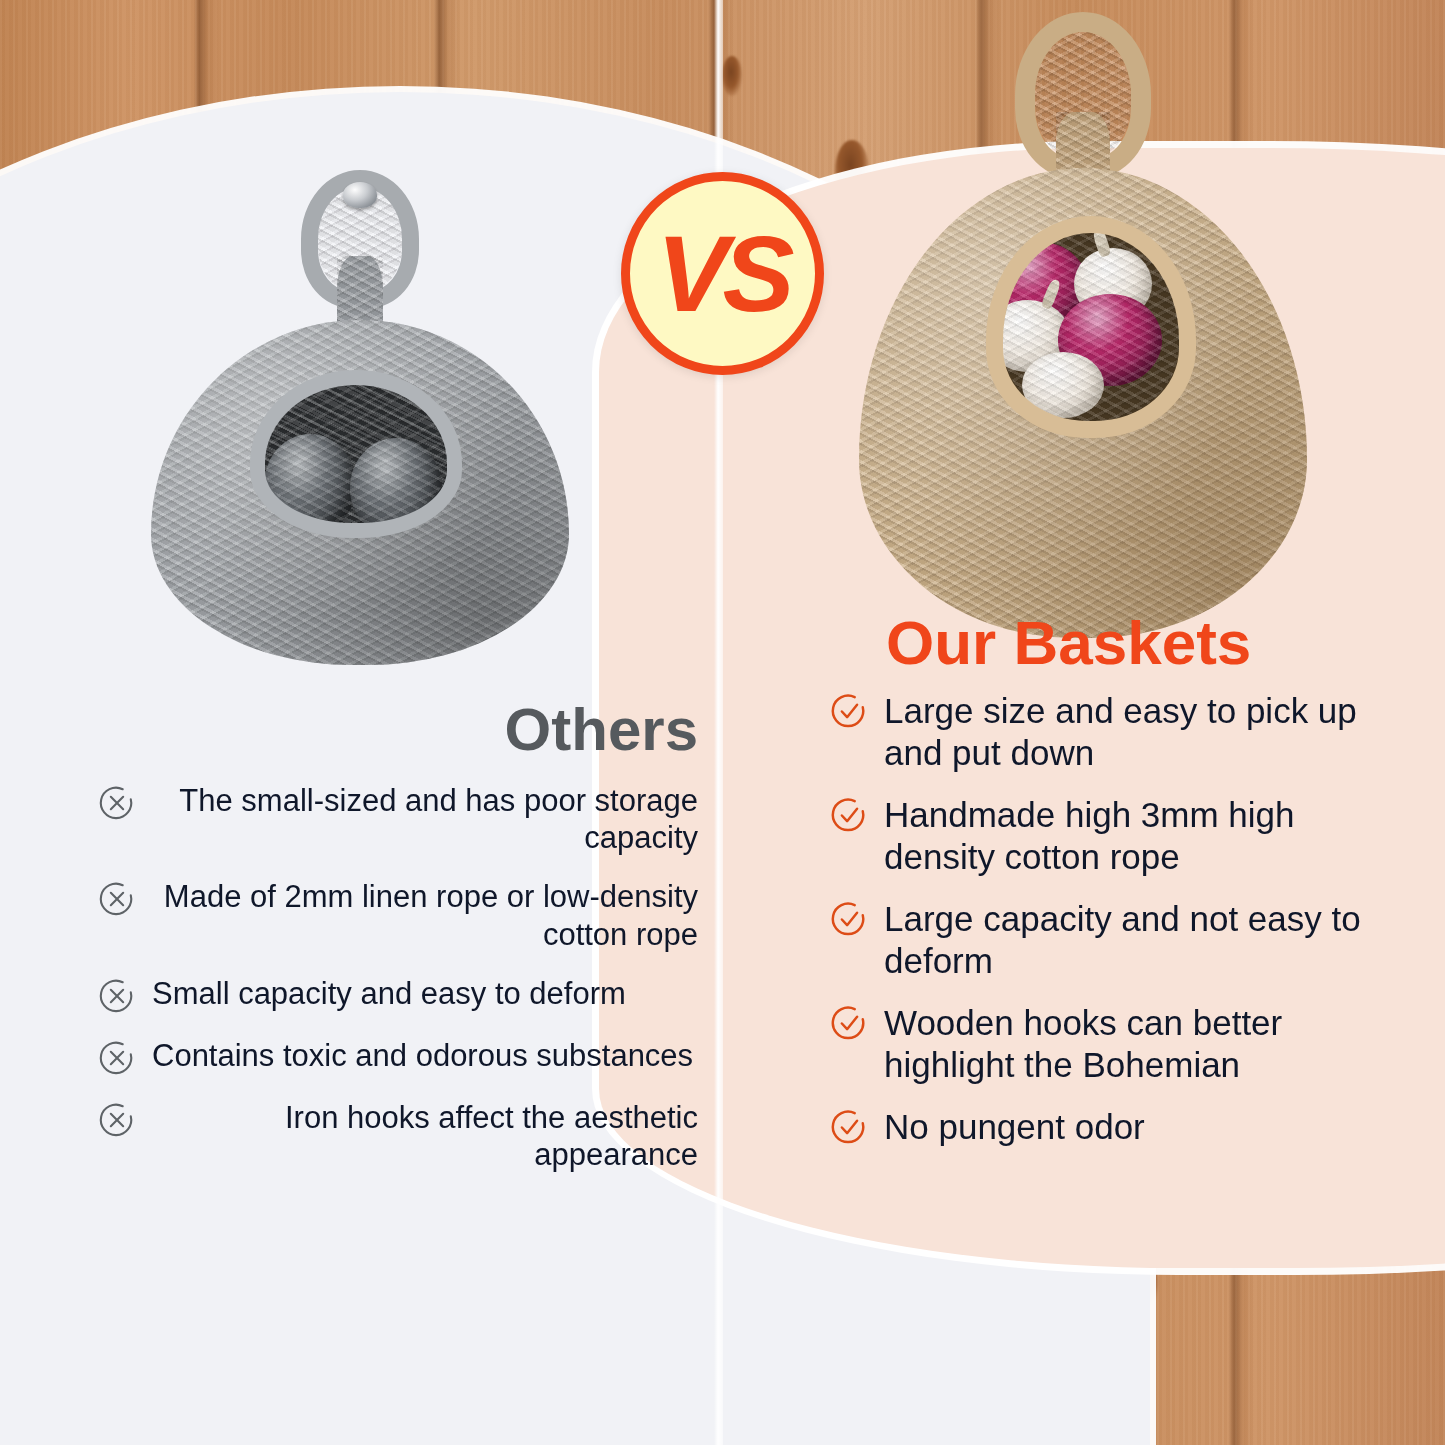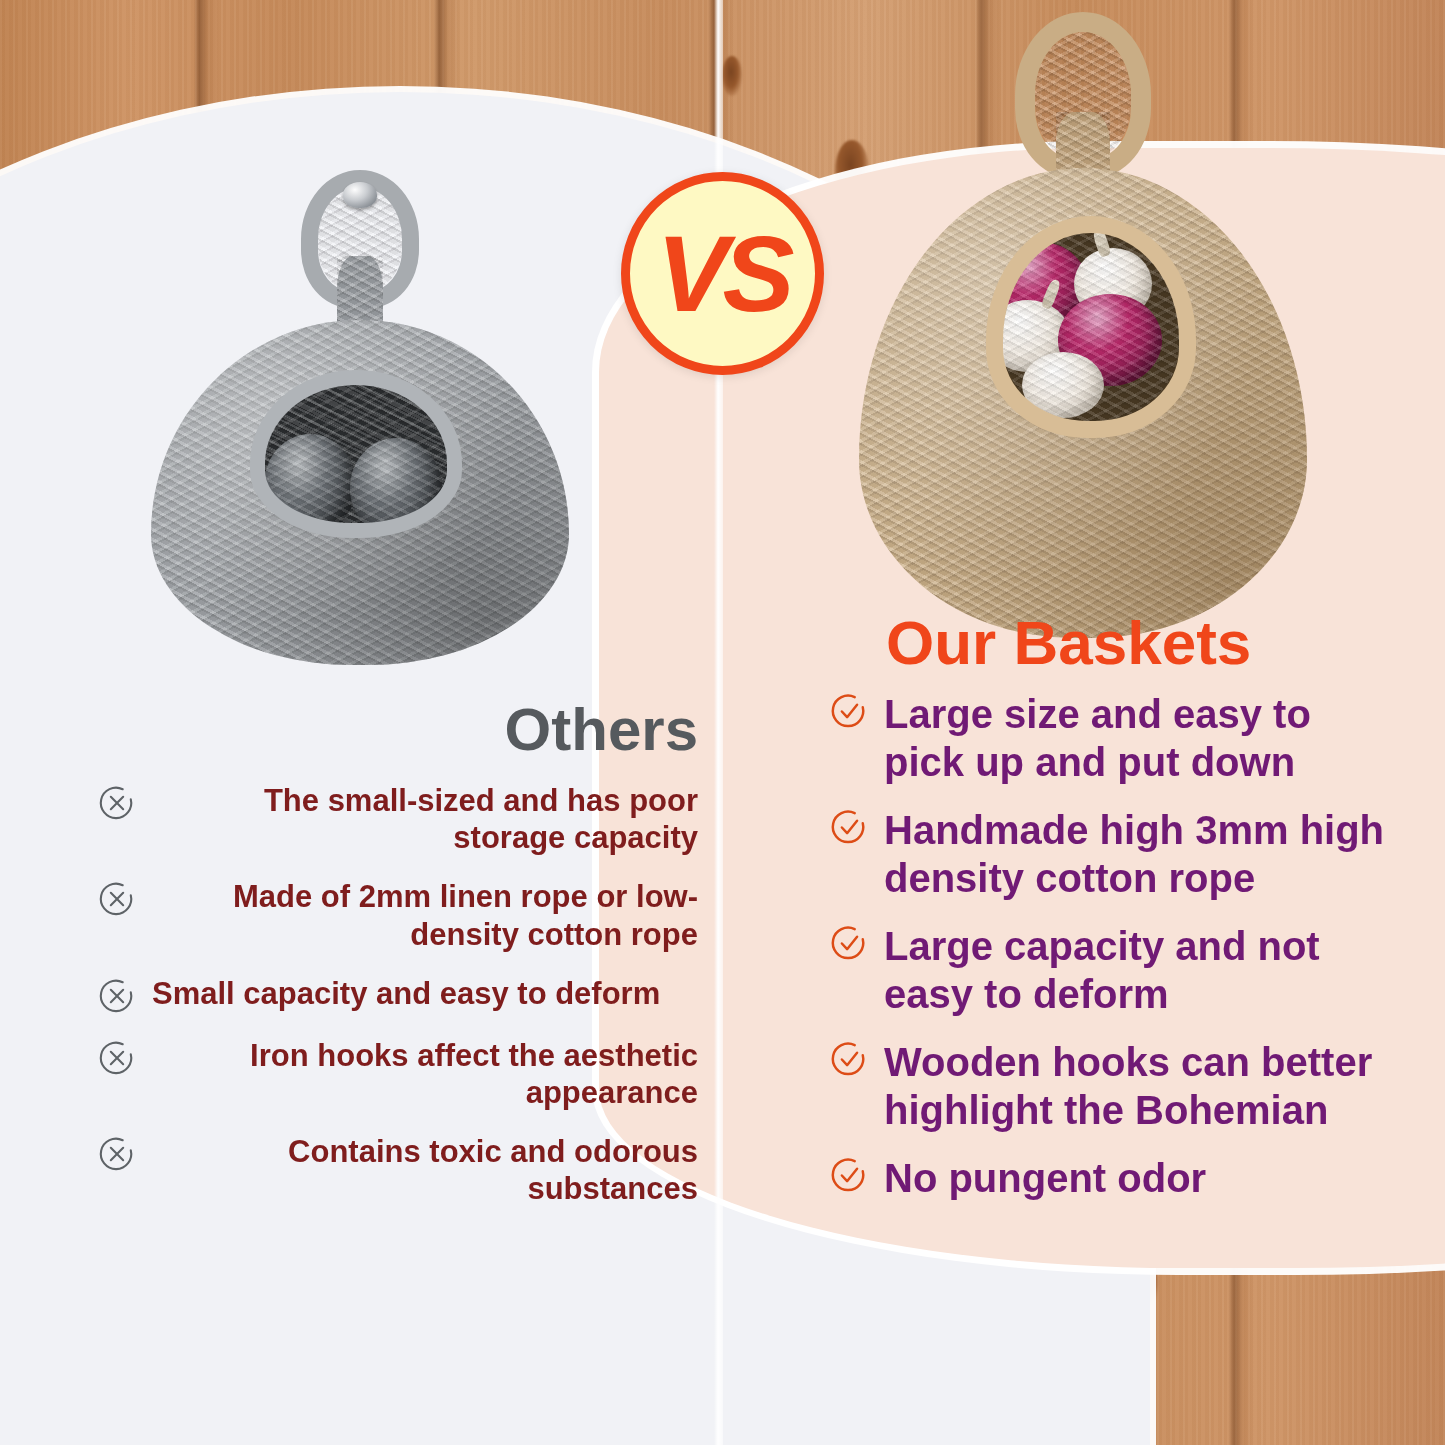--- a/index.html
+++ b/index.html
@@ -236,22 +236,22 @@
   .ico {
     flex: 0 0 auto;
     width: 38px;
     height: 38px;
     margin-top: 2px;
   }
   .item-text {
     font-size: 31px;
     line-height: 1.20;
   }
-  #col-left .item-text { color: #7f1d1d; font-weight: bold; }
-  #col-right .item-text { color: #701a75; font-weight: bold; font-size: 40px; }
+  #col-left .item-text { color: #0f172a; font-weight: normal; }
+  #col-right .item-text { color: #0f172a; font-weight: normal; font-size: 35px; }
   #col-right ul.feature-list li { margin-bottom: 20px; }
 
   
   #logo {
     position: absolute;
     left: 1193px;
     top: 1295px;
     width: 236px;
     height: 132px;
     border-radius: 50%;
@@ -394,30 +394,30 @@
         </span>
         <span class="item-text">Small capacity and easy to deform</span>
       </li>
       <li>
         <span class="ico">
           <svg viewBox="0 0 40 40" width="38" height="38">
             <path d="M26 5.5 A16 16 0 1 0 34.5 16" fill="none" stroke="#5e6367" stroke-width="2.2" stroke-linecap="round"></path>
             <path d="M13.5 13.5 L26.5 26.5 M26.5 13.5 L13.5 26.5" fill="none" stroke="#5e6367" stroke-width="2.2" stroke-linecap="round"></path>
           </svg>
         </span>
-        <span class="item-text">Iron hooks affect the aesthetic appearance</span>
+        <span class="item-text">Contains toxic and odorous substances</span>
       </li>
       <li>
         <span class="ico">
           <svg viewBox="0 0 40 40" width="38" height="38">
             <path d="M26 5.5 A16 16 0 1 0 34.5 16" fill="none" stroke="#5e6367" stroke-width="2.2" stroke-linecap="round"></path>
             <path d="M13.5 13.5 L26.5 26.5 M26.5 13.5 L13.5 26.5" fill="none" stroke="#5e6367" stroke-width="2.2" stroke-linecap="round"></path>
           </svg>
         </span>
-        <span class="item-text">Contains toxic and odorous substances</span>
+        <span class="item-text">Iron hooks affect the aesthetic appearance</span>
       </li>
     </ul>
   </div>
 
   <div class="column" id="col-right">
     <div class="heading" id="our-title">Our Baskets</div>
     <ul class="feature-list">
       <li>
         <span class="ico">
           <svg viewBox="0 0 40 40" width="38" height="38">

